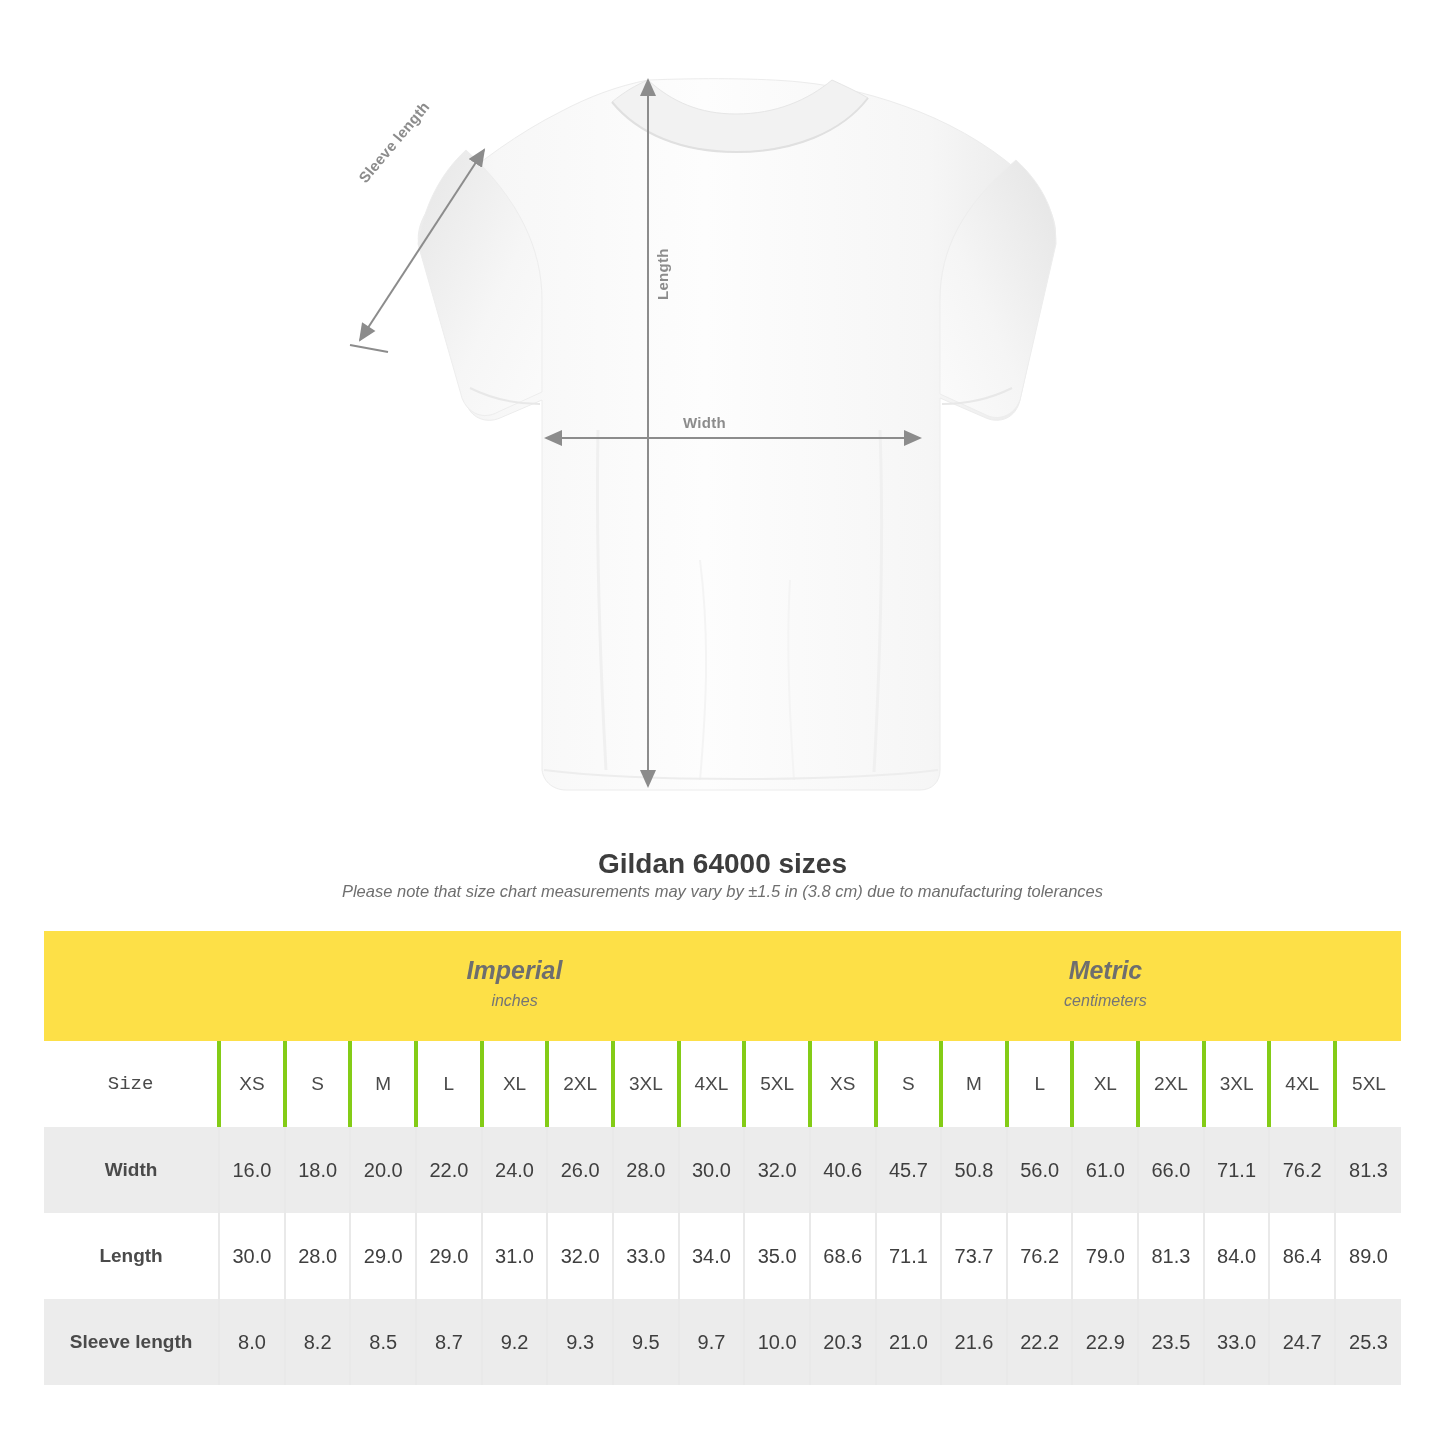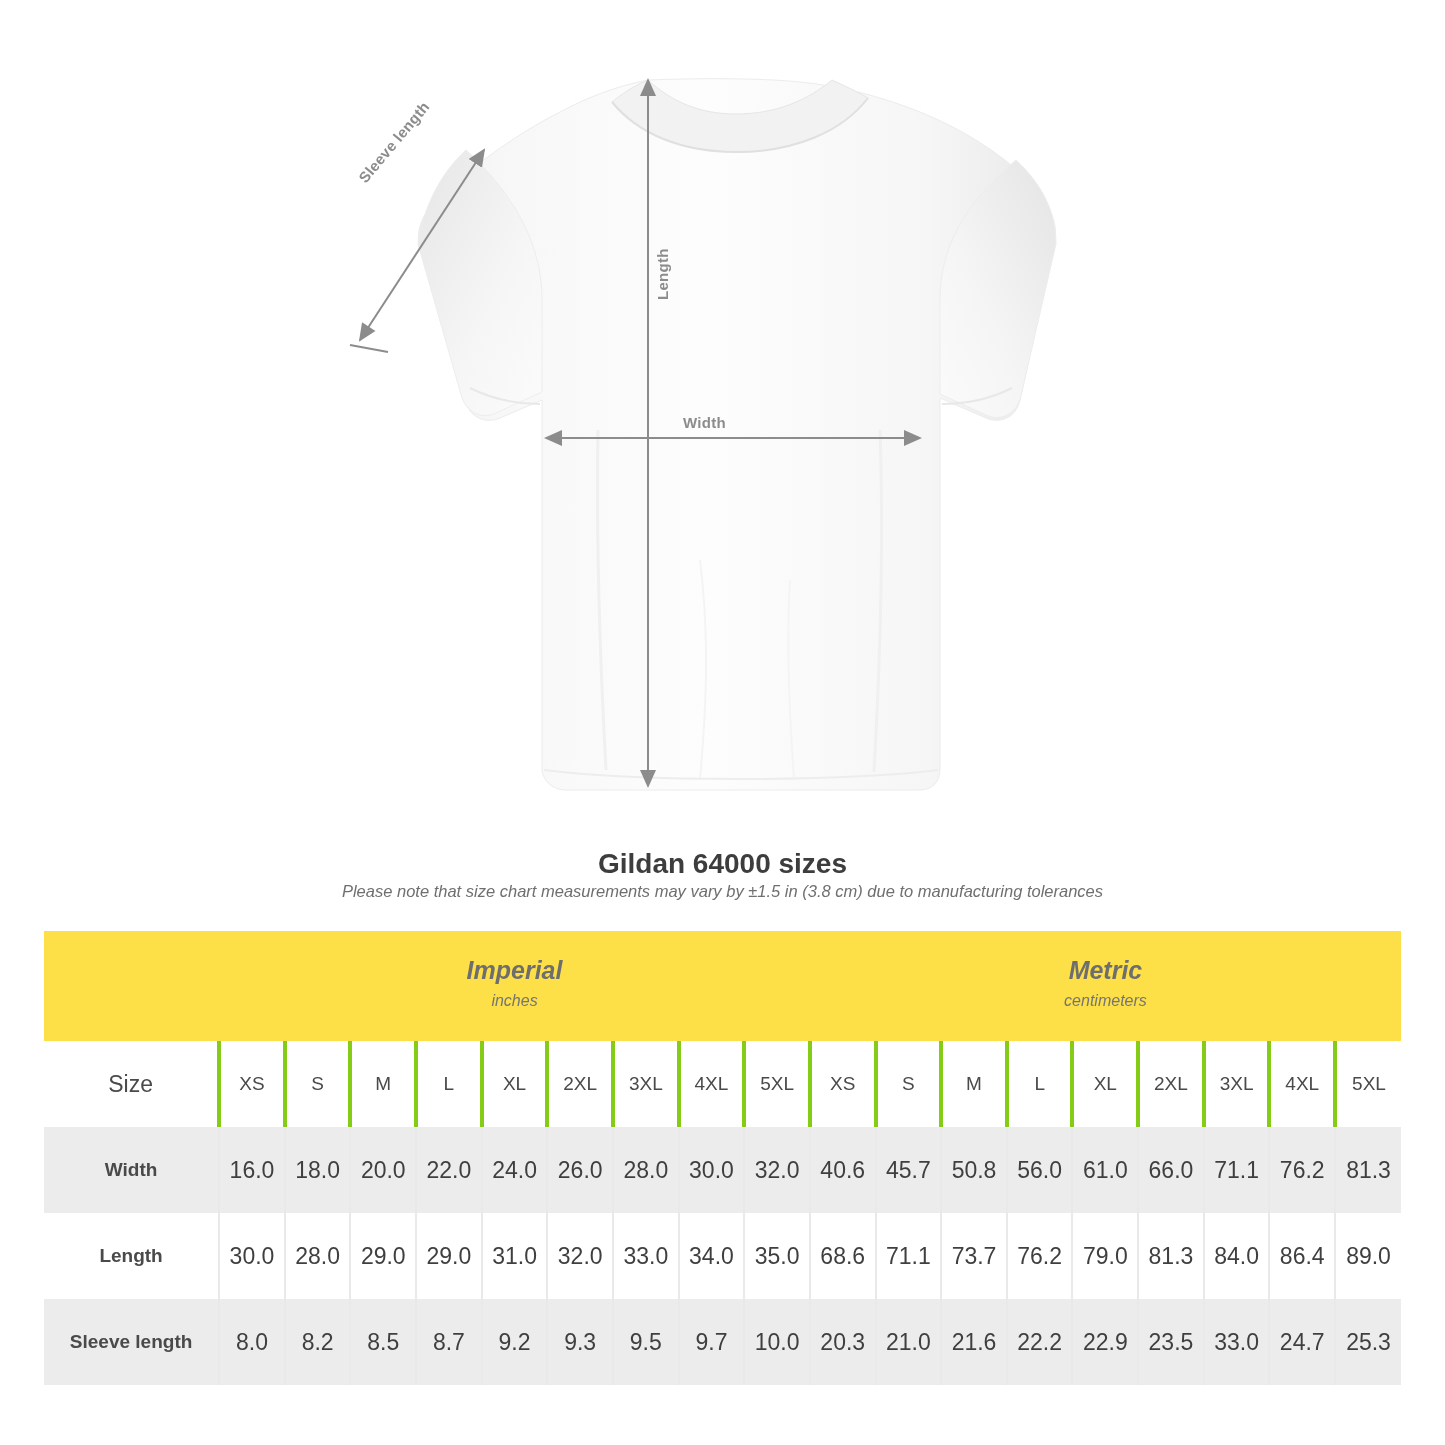--- a/index.html
+++ b/index.html
@@ -105,25 +105,26 @@
   .head-row td {
     background: #ffffff;
     height: 84px;
     font-size: 19px;
     font-weight: bold;
     color: #4a4a4a;
     border-left: 4px solid #84cc16;
   }
   .head-row td.rowlabel {
     border-left: none;
-    font-size: 23px;
+    font-size: 19px;
+    font-family: Liberation Mono, monospace;
   }
   .data-row td {
     height: 84px;
-    font-size: 23px;
+    font-size: 20px;
     color: #3f3f3f;
     border-left: 2px solid #e9e9e9;
   }
   .data-row td.rowlabel {
     border-left: none;
     font-weight: bold;
     font-size: 19px;
     color: #4a4a4a;
   }
   .row-shaded td { background: #ececec; }

